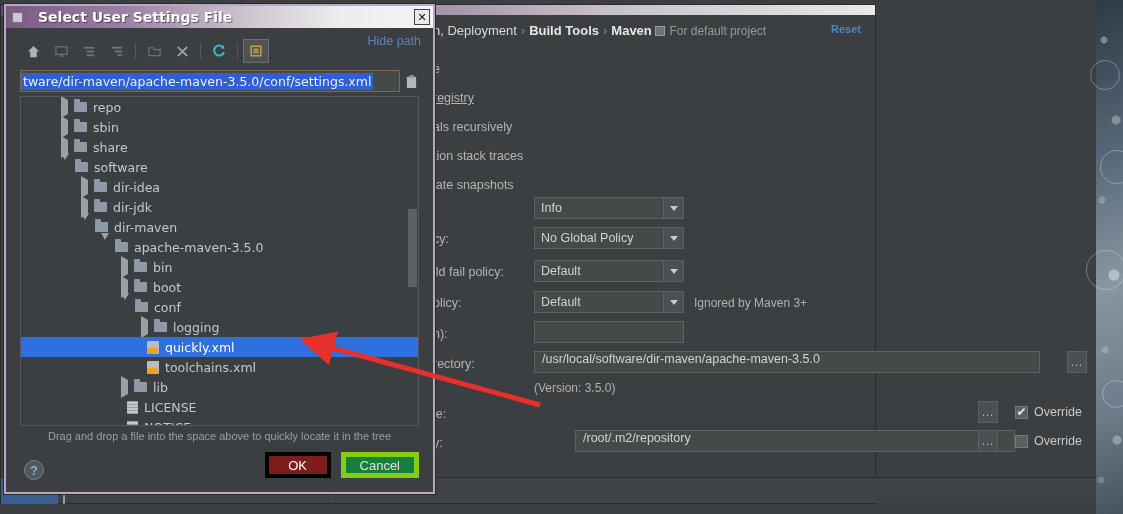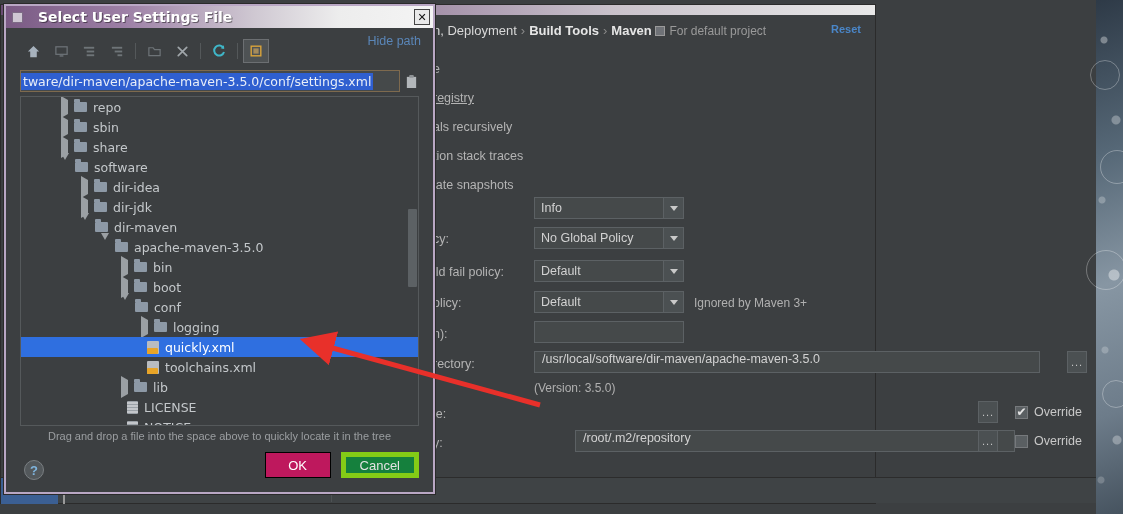--- a/index.html
+++ b/index.html
@@ -177,21 +177,21 @@
   }
   #dnd-hint {
     position:absolute; left:0; right:0; top:402px; text-align:center;
     color:#9b9ea1; font-size:11px;
   }
   #btnrow { position:absolute; right:14px; bottom:14px; display:flex; gap:10px; }
   .dbtn {
     min-width:66px; height:26px; padding:0 14px; display:flex; align-items:center; justify-content:center;
     font-size:13px; color:#e2e2e2; border:5px solid #84cc16; background:#15803d;
   }
-  .dbtn.primary { background:#be185d; border:1px solid #000000; color:#ffffff; }
+  .dbtn.primary { background:#7f1d1d; border:4px solid #000000; color:#ffffff; }
   #help-btn {
     position:absolute; left:18px; bottom:12px; width:20px; height:20px; border-radius:50%;
     background:#53585b; border:1px solid #7a7f82; color:#7fb4dd; font-size:13px; font-weight:bold;
     display:flex; align-items:center; justify-content:center;
   }
 
   
   #annot { position:absolute; left:0; top:0; width:1123px; height:514px; pointer-events:none; }
 
   

